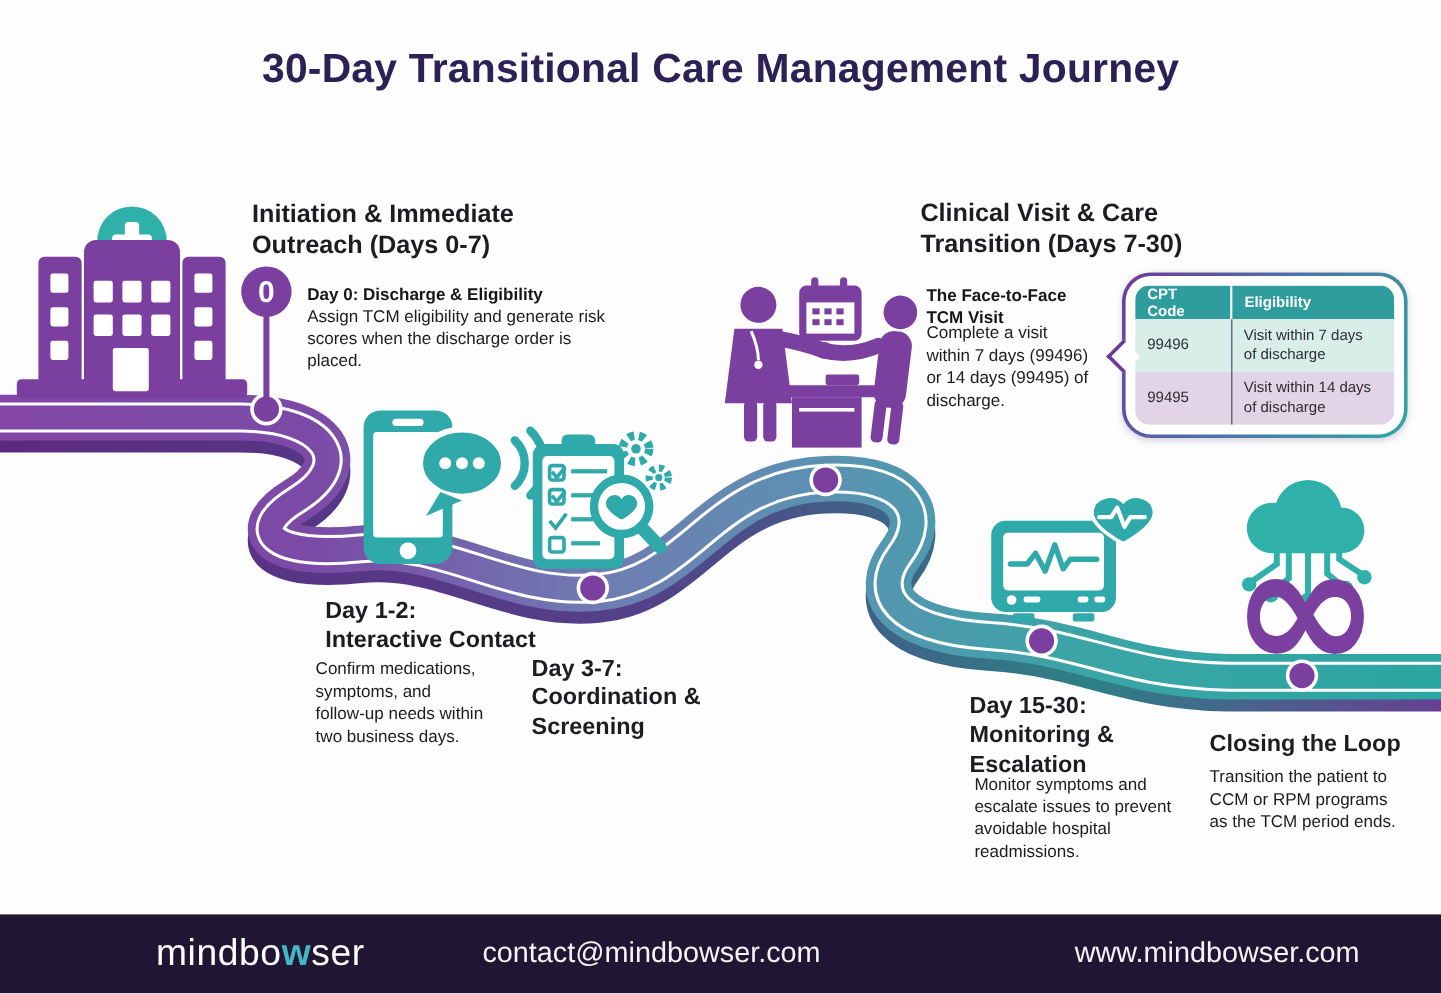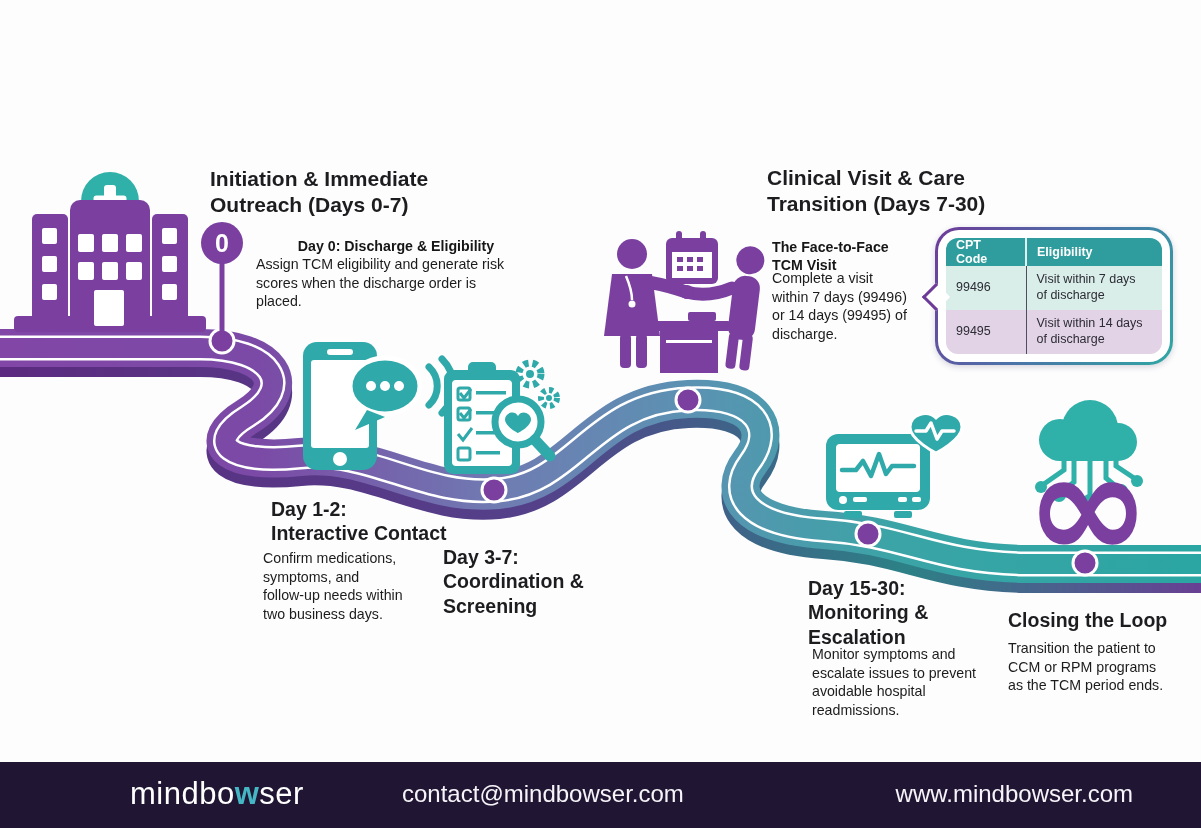--- a/index.html
+++ b/index.html
@@ -91,20 +91,21 @@
   #footer-site {
     position: absolute; right: 68px; top: 50%; transform: translateY(-52%);
     font-size: 24px; color: #f6f4f9; margin-left: 31px;
   }
 </style>
 </head>
 <body>
 
 <div id="canvas">
 
+  <div id="page-title">30-Day Transitional Care Management Journey</div>
 
   <svg class="scene" width="1201" height="828" viewBox="0 0 1201 828">
     <defs>
       <linearGradient id="roadGrad" x1="0" y1="0" x2="1" y2="0">
         <stop offset="0" stop-color="#8246a6"></stop>
         <stop offset="0.22" stop-color="#7b4aa6"></stop>
         <stop offset="0.42" stop-color="#6f7cb2"></stop>
         <stop offset="0.58" stop-color="#5a93b2"></stop>
         <stop offset="0.74" stop-color="#3ba4a6"></stop>
         <stop offset="1" stop-color="#2aa6a2"></stop>
@@ -279,21 +280,21 @@
         <circle cx="109" cy="99" r="7"></circle>
         <circle cx="29" cy="95" r="6"></circle>
         <circle cx="125" cy="89" r="6"></circle>
       </g>
       <text x="76" y="166" text-anchor="middle" font-size="150" font-weight="bold" fill="#7b3fa0" font-family="'DejaVu Sans', sans-serif">∞</text>
     </g>
   </svg>
 
   <div class="stage-heading" style="left:210px; top:166px; width:300px;">Initiation &amp; Immediate
 Outreach (Days 0-7)</div>
-  <div class="stage-sub" style="left:256px; top:237px; width:280px;text-align:center;">Day 0: Discharge &amp; Eligibility</div>
+  <div class="stage-sub" style="left:256px; top:237px; width:280px;">Day 0: Discharge &amp; Eligibility</div>
   <div class="stage-body" style="left:256px; top:255px; width:285px;">Assign TCM eligibility and generate risk
 scores when the discharge order is
 placed.</div>
 
   <div class="stage-heading small" style="left:271px; top:497px; width:210px;">Day 1-2:
 Interactive Contact</div>
   <div class="stage-body" style="left:263px; top:549px; width:190px;">Confirm medications,
 symptoms, and
 follow-up needs within
 two business days.</div>

